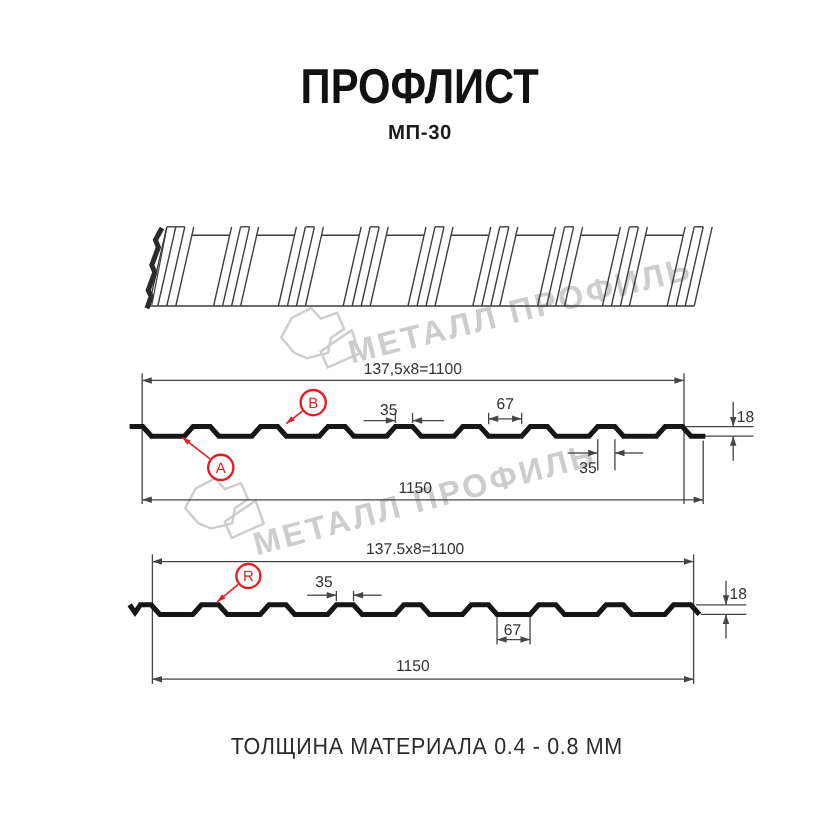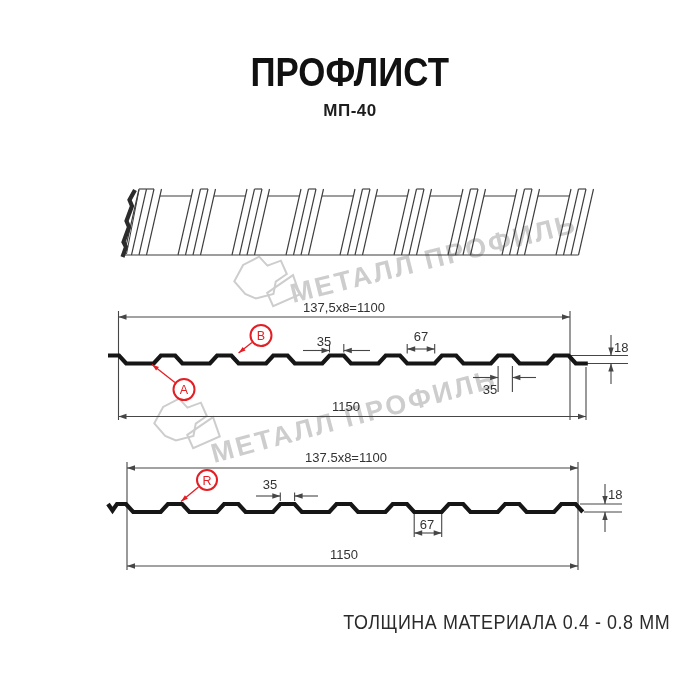--- a/index.html
+++ b/index.html
@@ -2,33 +2,33 @@
 <html><head>
 <meta charset="utf-8">
 <style>
   html,body{margin:0;padding:0;background:#fff;}
   .page{position:relative;width:700px;height:700px;background:#fff;overflow:hidden;
         font-family:"Liberation Sans",sans-serif;padding-left:44px;}
   header{position:absolute;top:52px;left:0;width:700px;text-align:center;z-index:3;}
   h1{margin:0;font-size:41px;line-height:41px;font-weight:bold;color:#111;
      display:inline-block;transform:scaleX(.85);transform-origin:50% 50%;letter-spacing:0;}
   .subtitle{margin-top:8px;font-size:17px;font-weight:bold;color:#1d1d1d;letter-spacing:.5px;}
-  .footer{position:absolute;top:611px;left:4px;width:680px;text-align:right;z-index:3;}
+  .footer{position:absolute;top:611px;left:16px;width:680px;text-align:center;z-index:3;}
   .footer span{display:inline-block;font-size:19.5px;color:#2b2b2b;letter-spacing:.6px;
      transform:scaleX(.92);transform-origin:50% 50%;}
   svg#drawing{position:absolute;left:0;top:0;z-index:2;}
   svg text{font-family:"Liberation Sans",sans-serif;}
 </style>
 </head>
 <body>
 
 <div class="page">
   <header>
     <h1>ПРОФЛИСТ</h1>
-    <div class="subtitle">МП-40</div>
+    <div class="subtitle">МП-30</div>
   </header>
 
   <svg id="drawing" width="700" height="700" viewBox="0 0 700 700">
       <g>
         <g transform="translate(228,258) rotate(-8)">
           <path d="M12,38 L3,24 L14,9 L31,3 L38,13 L52,10 L56,24 L44,30 L40,42 L22,44 Z" fill="none" stroke="#cdcdcd" stroke-width="2"></path>
           <path d="M34,40 L62,26 L66,46 L38,54 Z" fill="none" stroke="#cdcdcd" stroke-width="2"></path>
         </g>
         <text x="0" y="0" fill="#cdcdcd" font-size="27" text-anchor="start" transform="translate(293,303) rotate(-14)" letter-spacing="2.5" font-weight="bold">МЕТАЛЛ ПРОФИЛЬ</text>
       </g>

